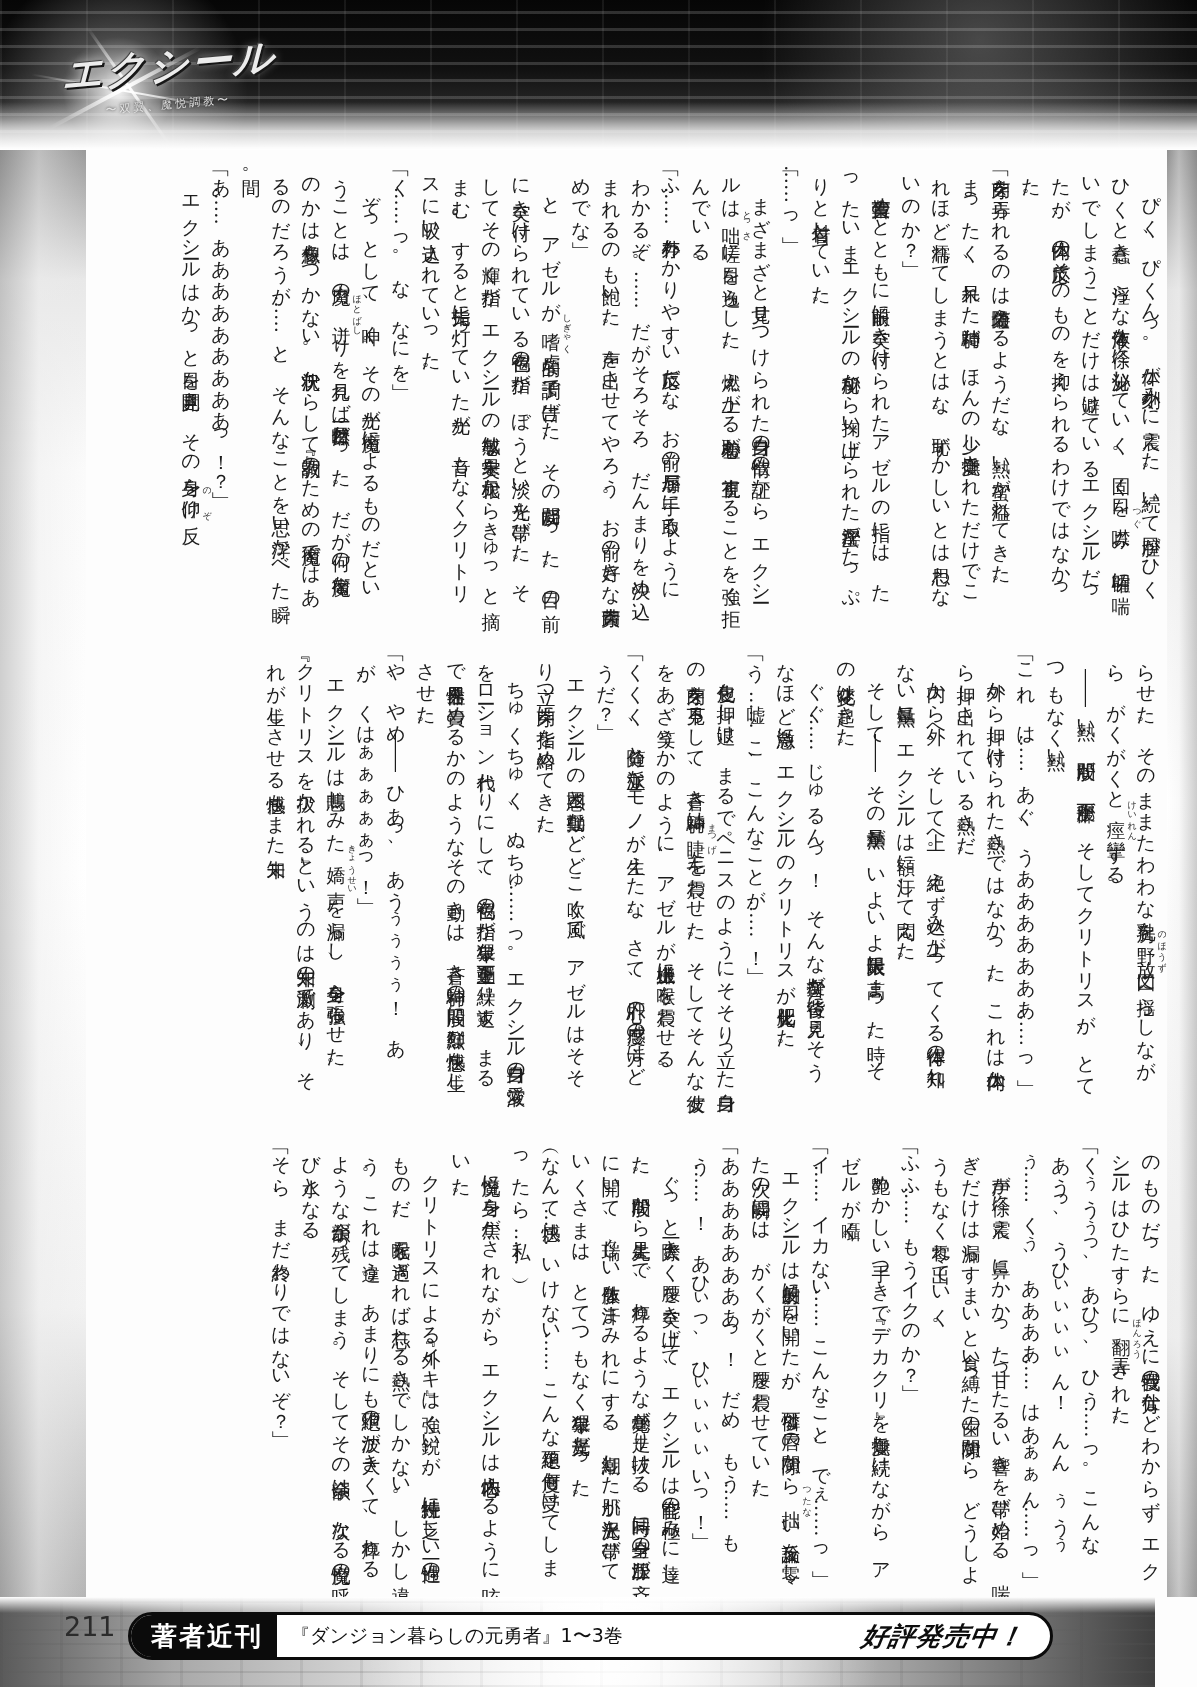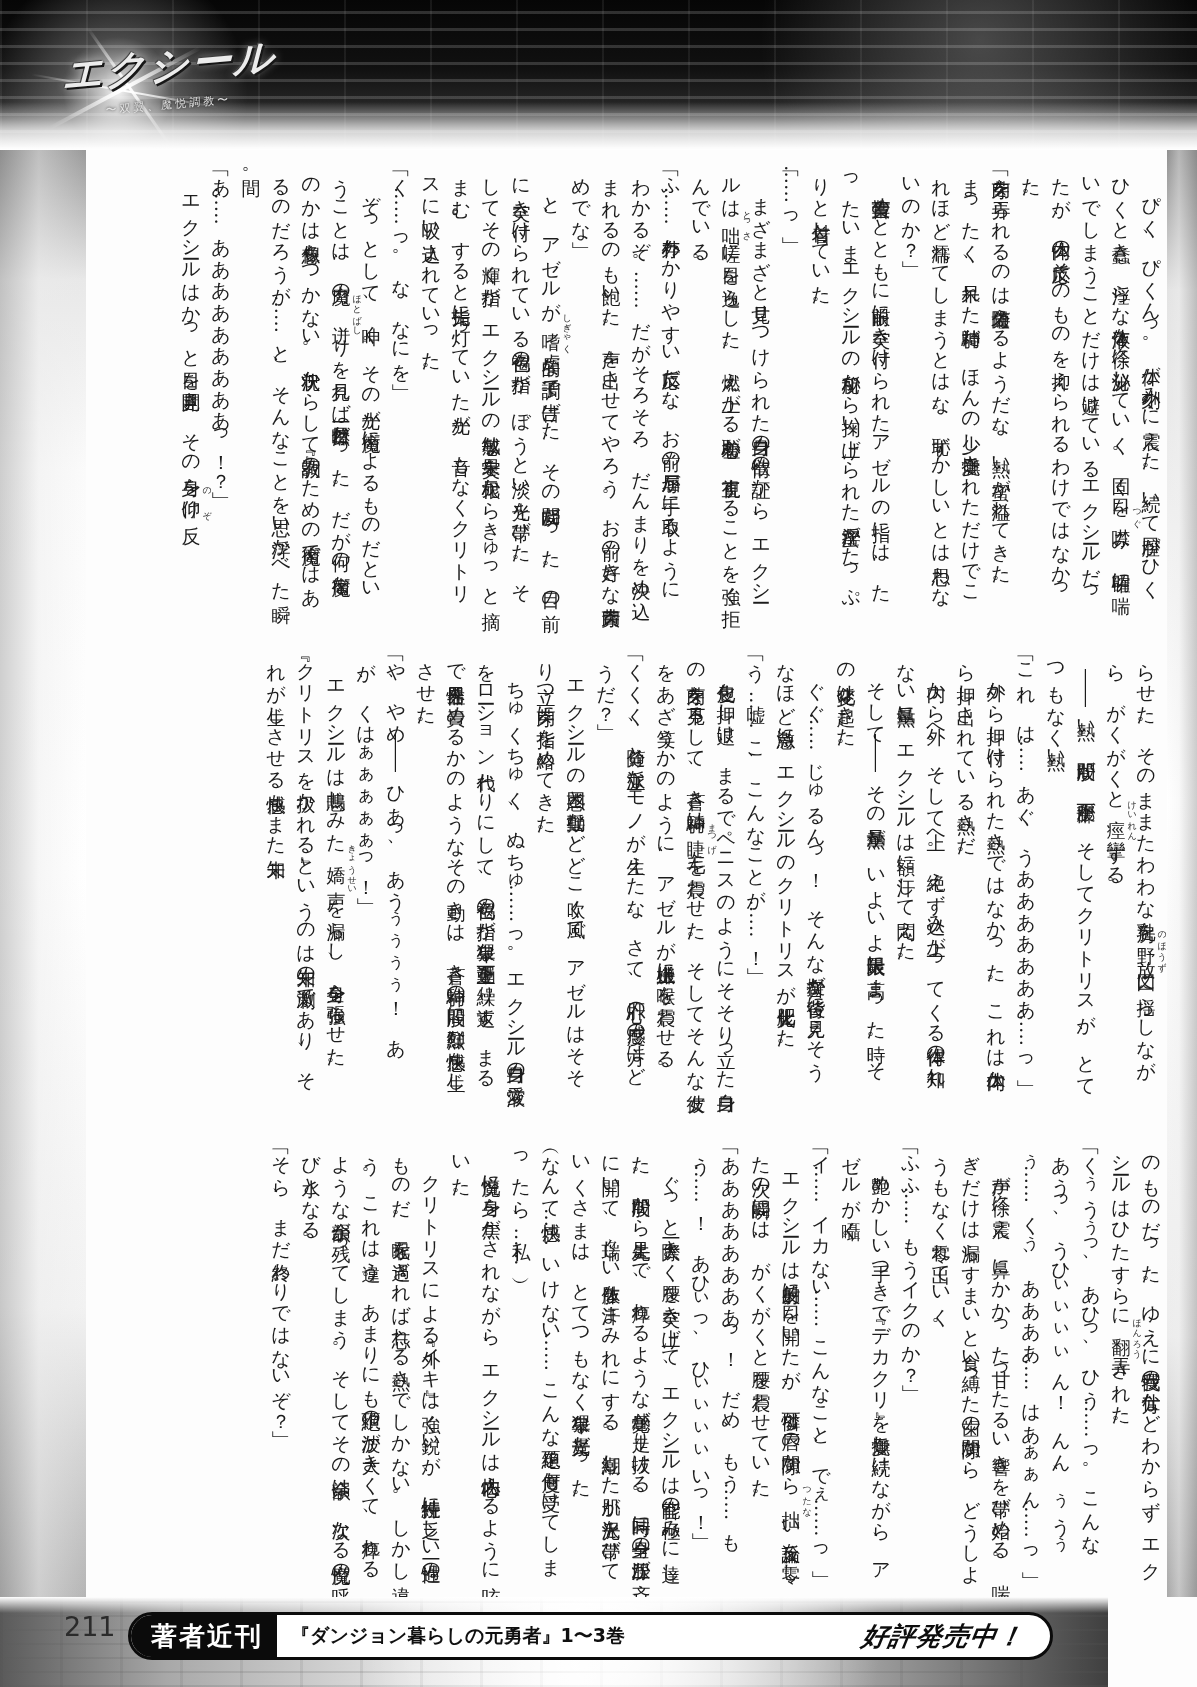--- a/index.html
+++ b/index.html
@@ -45,31 +45,31 @@
   .b1{top:165px;height:438px;}
   .b2{top:650px;height:438px;}
   .b3{top:1143px;height:440px;}
 
   
   .ftr{position:absolute;left:0;bottom:0;width:1108px;height:90px;overflow:hidden;
     background:
       radial-gradient(circle at 620px 45px, rgba(255,255,255,.95), rgba(255,255,255,0) 260px),
       repeating-linear-gradient(0deg, rgba(90,90,90,.18) 0 2px, rgba(0,0,0,0) 2px 14px),
       repeating-linear-gradient(90deg, rgba(70,70,70,.10) 0 3px, rgba(0,0,0,0) 3px 60px),
-      linear-gradient(90deg,#5a5a5a 0%,#a8a8a8 15%,#e6e6e6 38%,#fdfdfd 52%,#d2d2d2 66%,#777 88%,#3f3f3f 100%);}
+      linear-gradient(90deg,#5a5a5a 0%,#a8a8a8 15%,#e6e6e6 38%,#fdfdfd 52%,#d2d2d2 66%,#777 88%,#3f3f3f 100%); padding-left: 47px;}
   .ftr .fade-top{position:absolute;left:0;right:0;top:0;height:16px;
       background:linear-gradient(180deg,#fff,rgba(255,255,255,0));}
   .pagenum{position:absolute;left:64px;top:14px;font-family:"DejaVu Sans","Liberation Sans",sans-serif;
       font-size:27px;color:#2b2b2b;}
   .pill{position:absolute;left:128px;top:15px;width:925px;height:48px;background:#fff;
       border:3px solid #0b0b0b;border-radius:27px;display:flex;align-items:center;
       font-family:"DejaVu Sans","Liberation Sans",sans-serif;overflow:hidden;box-sizing:border-box;}
   .pill-label{background:#0b0b0b;color:#fff;height:100%;display:flex;align-items:center;
       padding:0 14px 0 20px;font-size:26px;font-weight:bold;letter-spacing:2px;flex:0 0 auto;}
-  .pill-title{margin-left:14px;font-size:19px;font-weight:bold;color:#101010;letter-spacing:0;text-align:center;}
+  .pill-title{margin-left:14px;font-size:19px;font-weight:normal;color:#101010;letter-spacing:0;text-align:center;}
   .pill-promo{margin-left:auto;margin-right:26px;font-size:26px;font-weight:900;font-style:italic;
       color:#0d0d0d;transform:skewX(-9deg);letter-spacing:1px;flex:0 0 auto;}
 </style>
 </head>
 <body>
 
 <div class="page">
 
   <header class="hdr">
     <span class="ray r1"></span>

